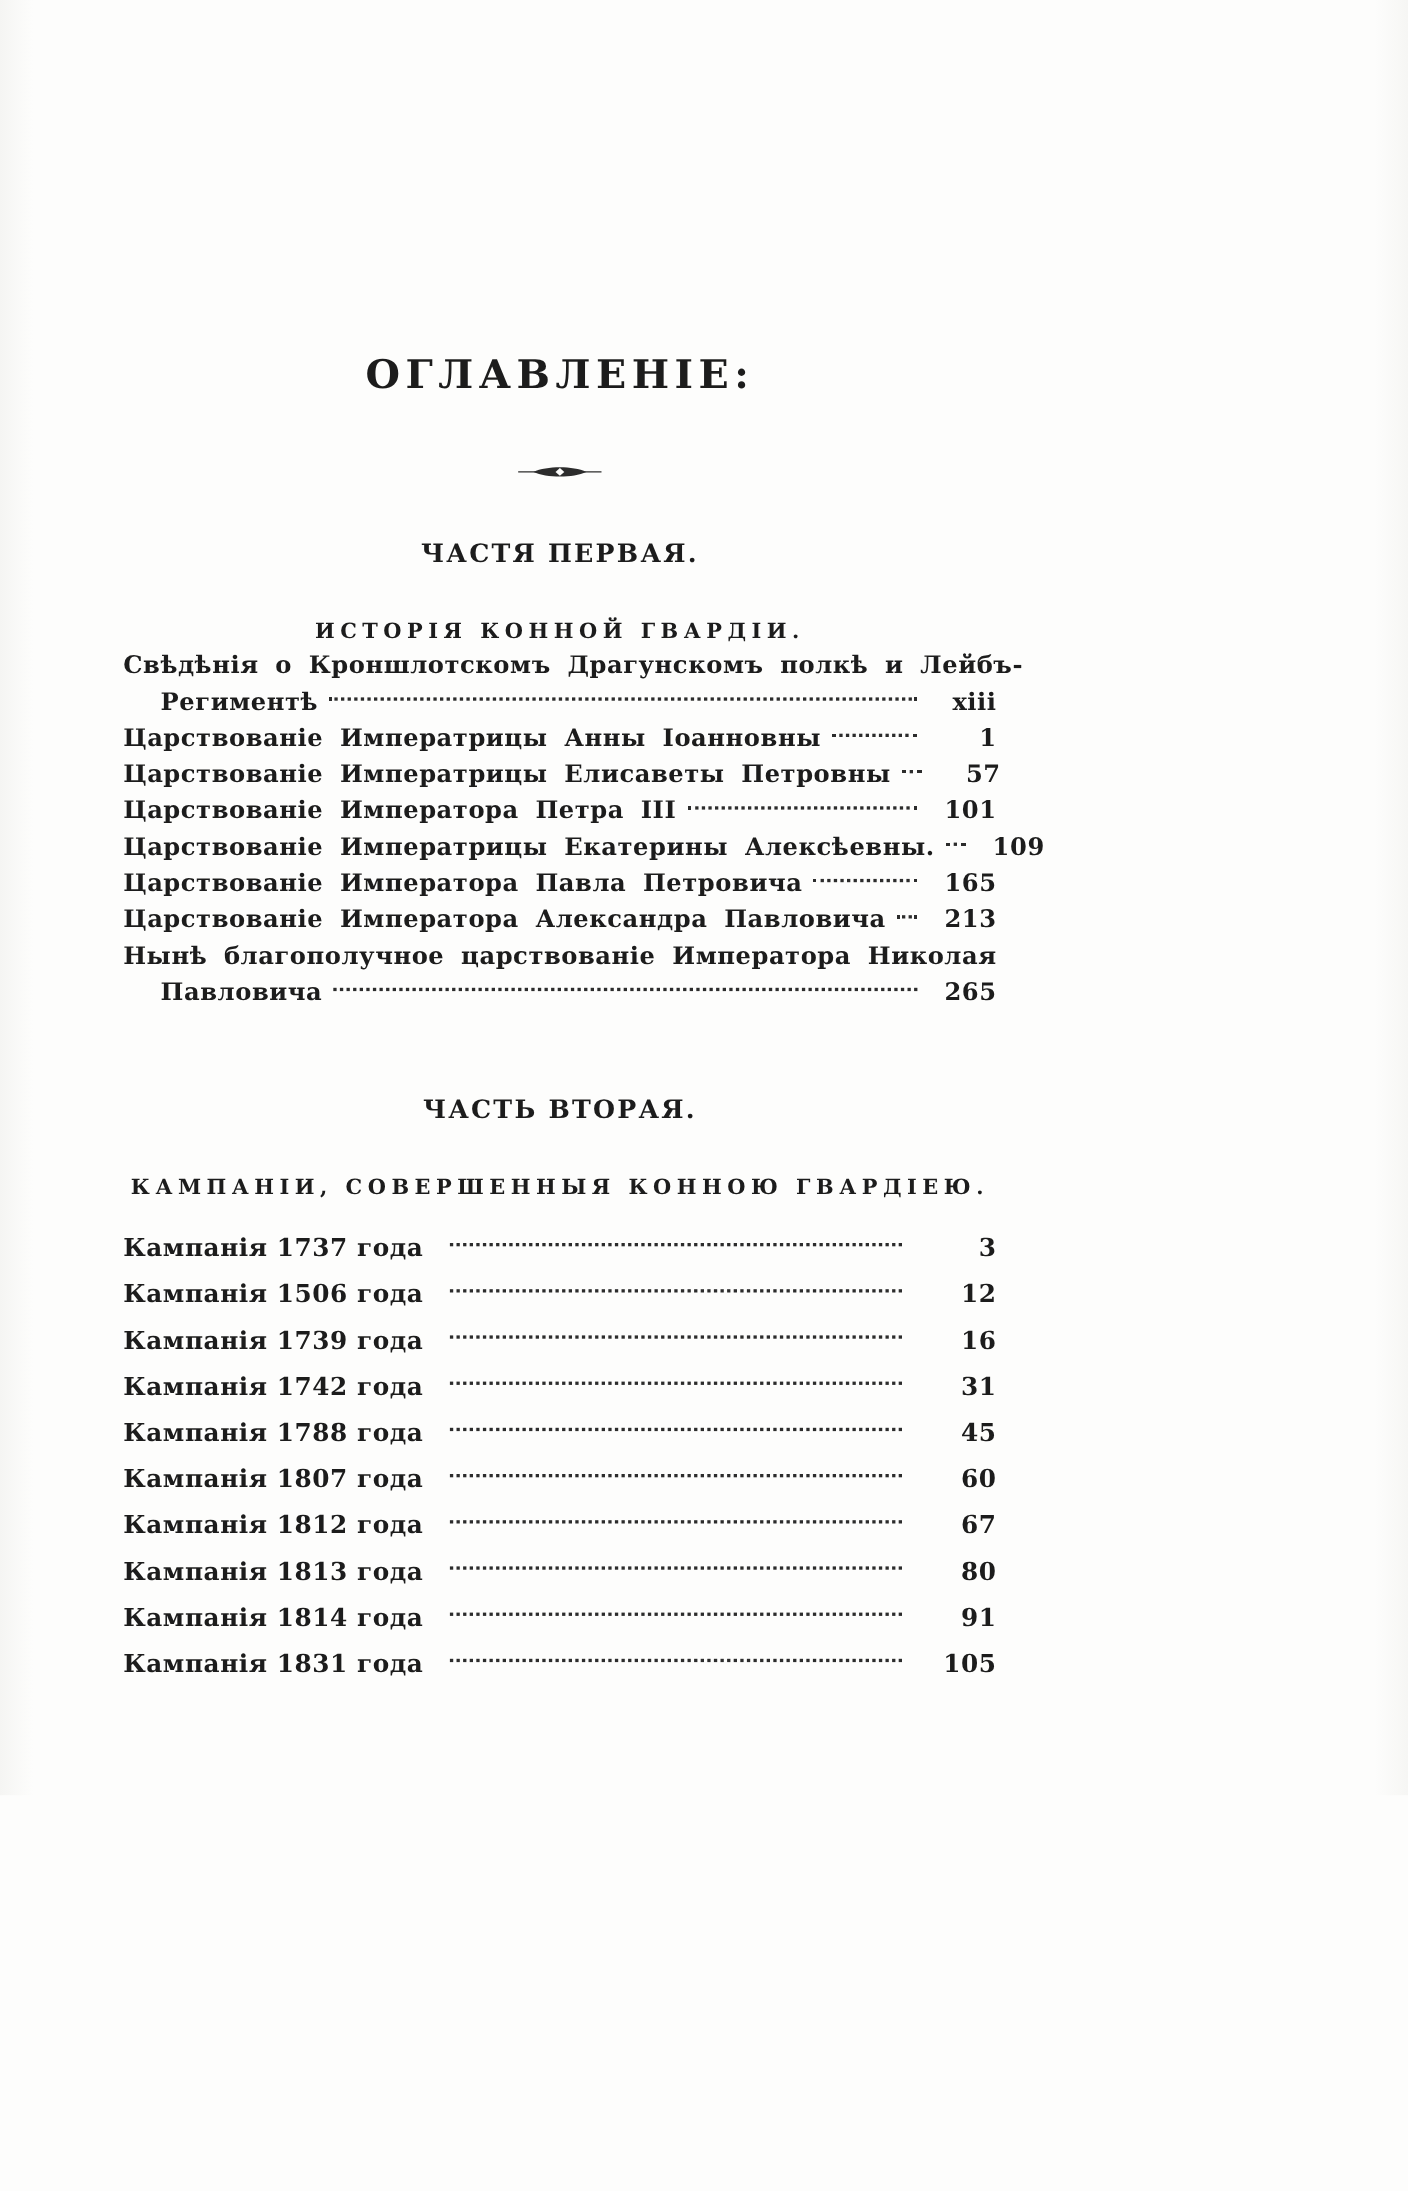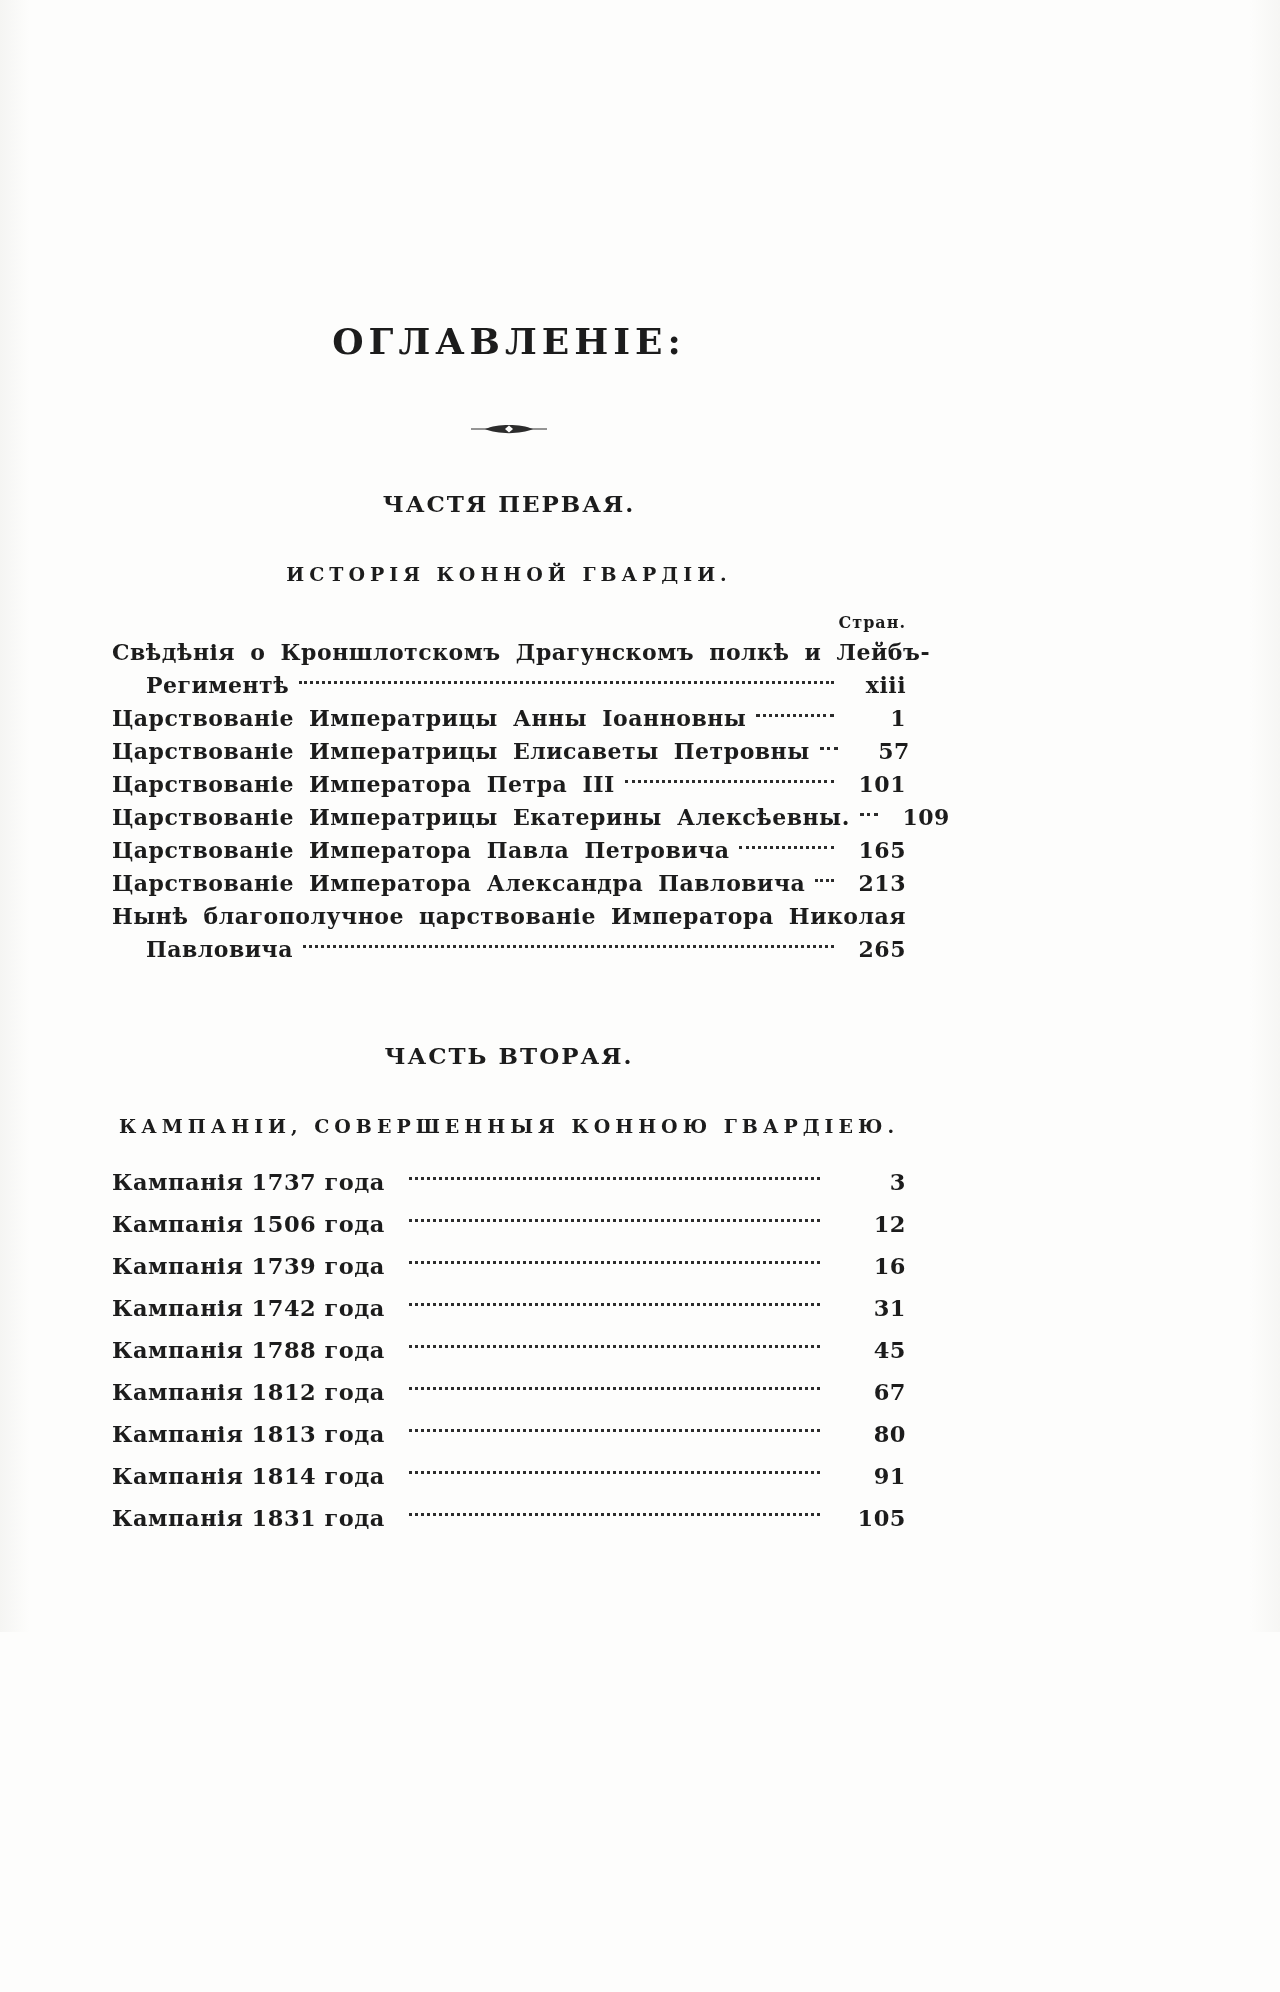--- a/index.html
+++ b/index.html
@@ -98,21 +98,20 @@
       <svg width="76" height="14" viewBox="0 0 76 14">
         <line x1="0" y1="7" x2="76" y2="7" stroke="#2c2c2c" stroke-width="1"></line>
         <path d="M14 7 C 26 1.5, 50 1.5, 62 7 C 50 12.5, 26 12.5, 14 7 Z" fill="#2c2c2c"></path>
         <path d="M34 7 L 38 3.5 L 42 7 L 38 10.5 Z" fill="#fdfdfc"></path>
       </svg>
     </div>
 
     <div class="h-part">ЧАСТЯ ПЕРВАЯ.</div>
     <div class="h-sub">ИСТОРІЯ КОННОЙ ГВАРДІИ.</div>
 
-    <div class="col-label">Стран.</div>
 
     <div class="toc toc1">
 
       <div class="toc-row">
         <span class="toc-text">Свѣдѣнія о Кроншлотскомъ Драгунскомъ полкѣ и Лейбъ-</span>
       </div>
       <div class="toc-row indent">
         <span class="toc-text">Региментѣ</span>
         <span class="leader"></span>
         <span class="toc-page">xiii</span>
@@ -194,20 +193,25 @@
         <span class="toc-page">31</span>
       </div>
 
       <div class="toc-row">
         <span class="toc-text">Кампанія 1788 года</span>
         <span class="leader"></span>
         <span class="toc-page">45</span>
       </div>
 
 
+      <div class="toc-row">
+        <span class="toc-text">Кампанія 1807 года</span>
+        <span class="leader"></span>
+        <span class="toc-page">60</span>
+      </div>
 
       <div class="toc-row">
         <span class="toc-text">Кампанія 1812 года</span>
         <span class="leader"></span>
         <span class="toc-page">67</span>
       </div>
 
       <div class="toc-row">
         <span class="toc-text">Кампанія 1813 года</span>
         <span class="leader"></span>

